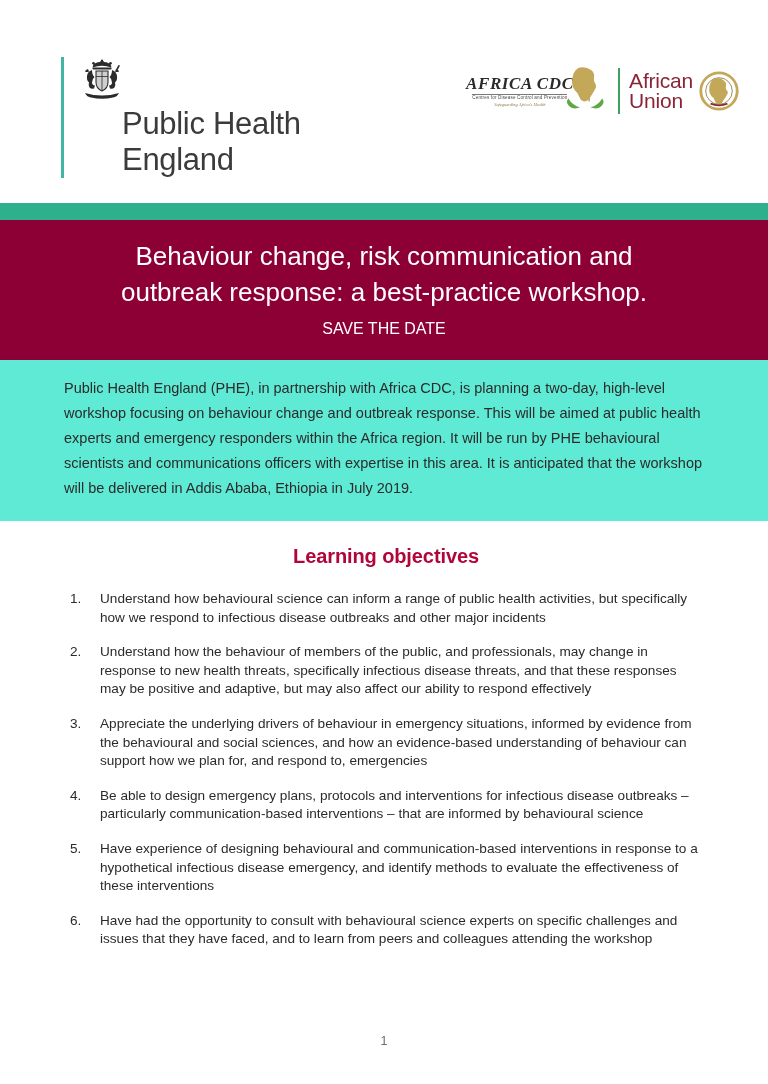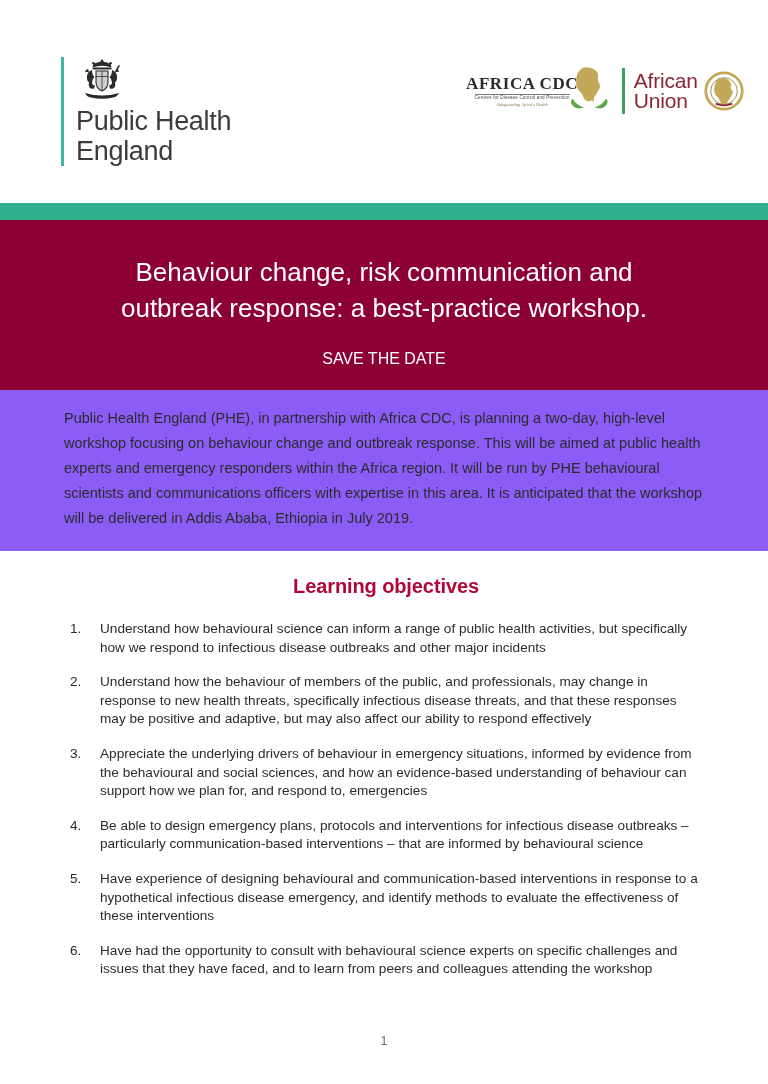--- a/index.html
+++ b/index.html
@@ -39,25 +39,26 @@
     display: flex;
     flex-direction: column;
     justify-content: flex-start;
   }
   .phe-crest {
     width: 52px;
     height: 46px;
     margin-bottom: 3px;
   }
   .phe-name {
-    font-size: 27px;
-    line-height: 30px;
+    font-size: 31px;
+    line-height: 36px;
     color: #3b3b3b;
     letter-spacing: -0.3px;
     white-space: pre-line;
+    margin-left: 46px;
   }
 
   
   .partner-lockup {
     position: absolute;
     left: 466px;
     top: 62px;
     display: flex;
     align-items: center;
     height: 58px;
@@ -73,20 +74,21 @@
     flex-direction: column;
     align-items: center;
     line-height: 1;
   }
   .acdc-title {
     font-family: "Liberation Serif", serif;
     font-size: 17px;
     font-weight: bold;
     letter-spacing: 0.6px;
     color: #2b2b2b;
+    font-style: italic;
   }
   .acdc-sub {
     font-size: 4.6px;
     letter-spacing: 0.15px;
     color: #4a4a4a;
     border-top: 0.6px solid #7a7a7a;
     margin-top: 2px;
     padding-top: 1.5px;
     white-space: nowrap;
   }
@@ -139,37 +141,37 @@
     padding: 18px 0 14px 0;
     color: #ffffff;
     text-align: center;
   }
   .title-main {
     font-size: 26px;
     line-height: 36px;
     padding: 0 44px;
     white-space: pre-line;
     font-weight: normal;
-    margin: 16px;
+    margin: 0;
   }
   .title-save {
     font-size: 16px;
     line-height: 34px;
     margin: 2px 0 0 0;
     font-weight: normal;
   }
   .title-date {
     font-size: 25px;
     line-height: 34px;
     margin: 8px 0 0 0;
     font-weight: normal;
   }
 
   .intro-band {
-    background: #8b5cf6;
+    background: #5eead4;
     padding: 16px 64px 20px 64px;
   }
   .intro-text {
     font-size: 14.5px;
     line-height: 25px;
     color: #2b2b2b;
     margin: 0;
   }
 
   

